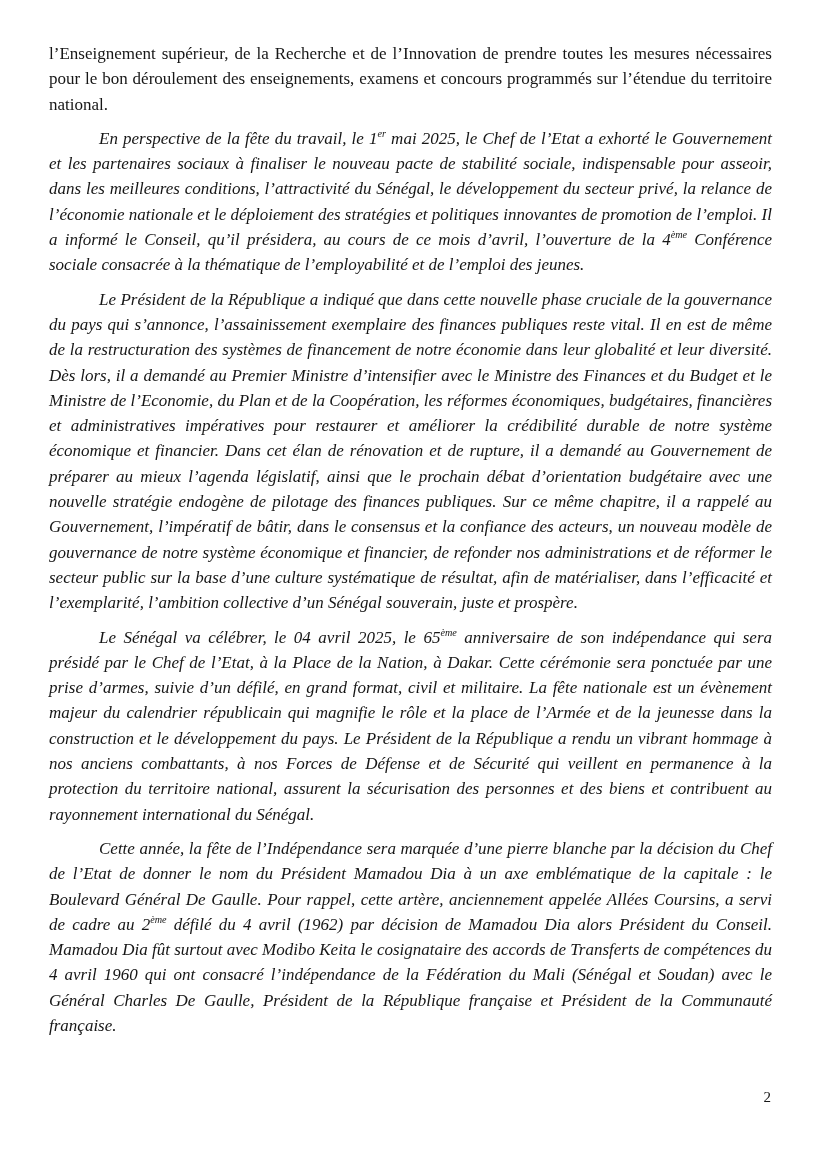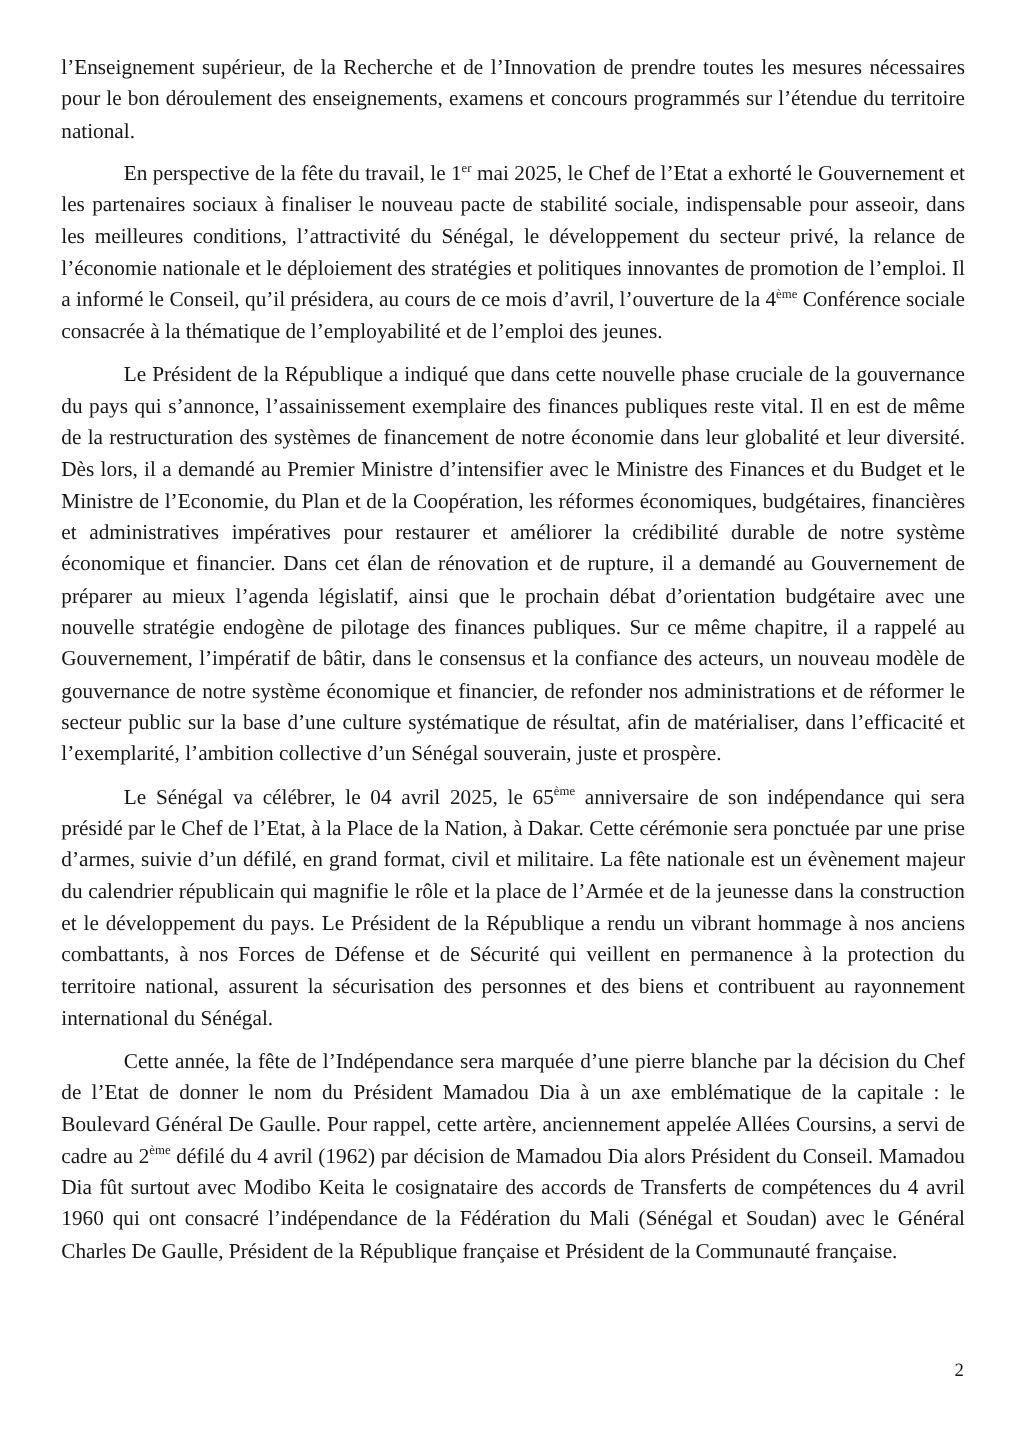--- a/index.html
+++ b/index.html
@@ -24,20 +24,21 @@
     text-align: justify;
     font-size: 17px;
     line-height: 25.3px;
   }
   p.para {
     margin: 0 0 9px 0;
     padding: 0;
   }
   p.para.indent {
     text-indent: 50px;
+    font-style: italic;
   }
   sup.ord {
     font-size: 0.6em;
     line-height: 0;
     vertical-align: super;
   }
   .page-number {
     position: absolute;
     top: 1087px;
     right: 49px;

